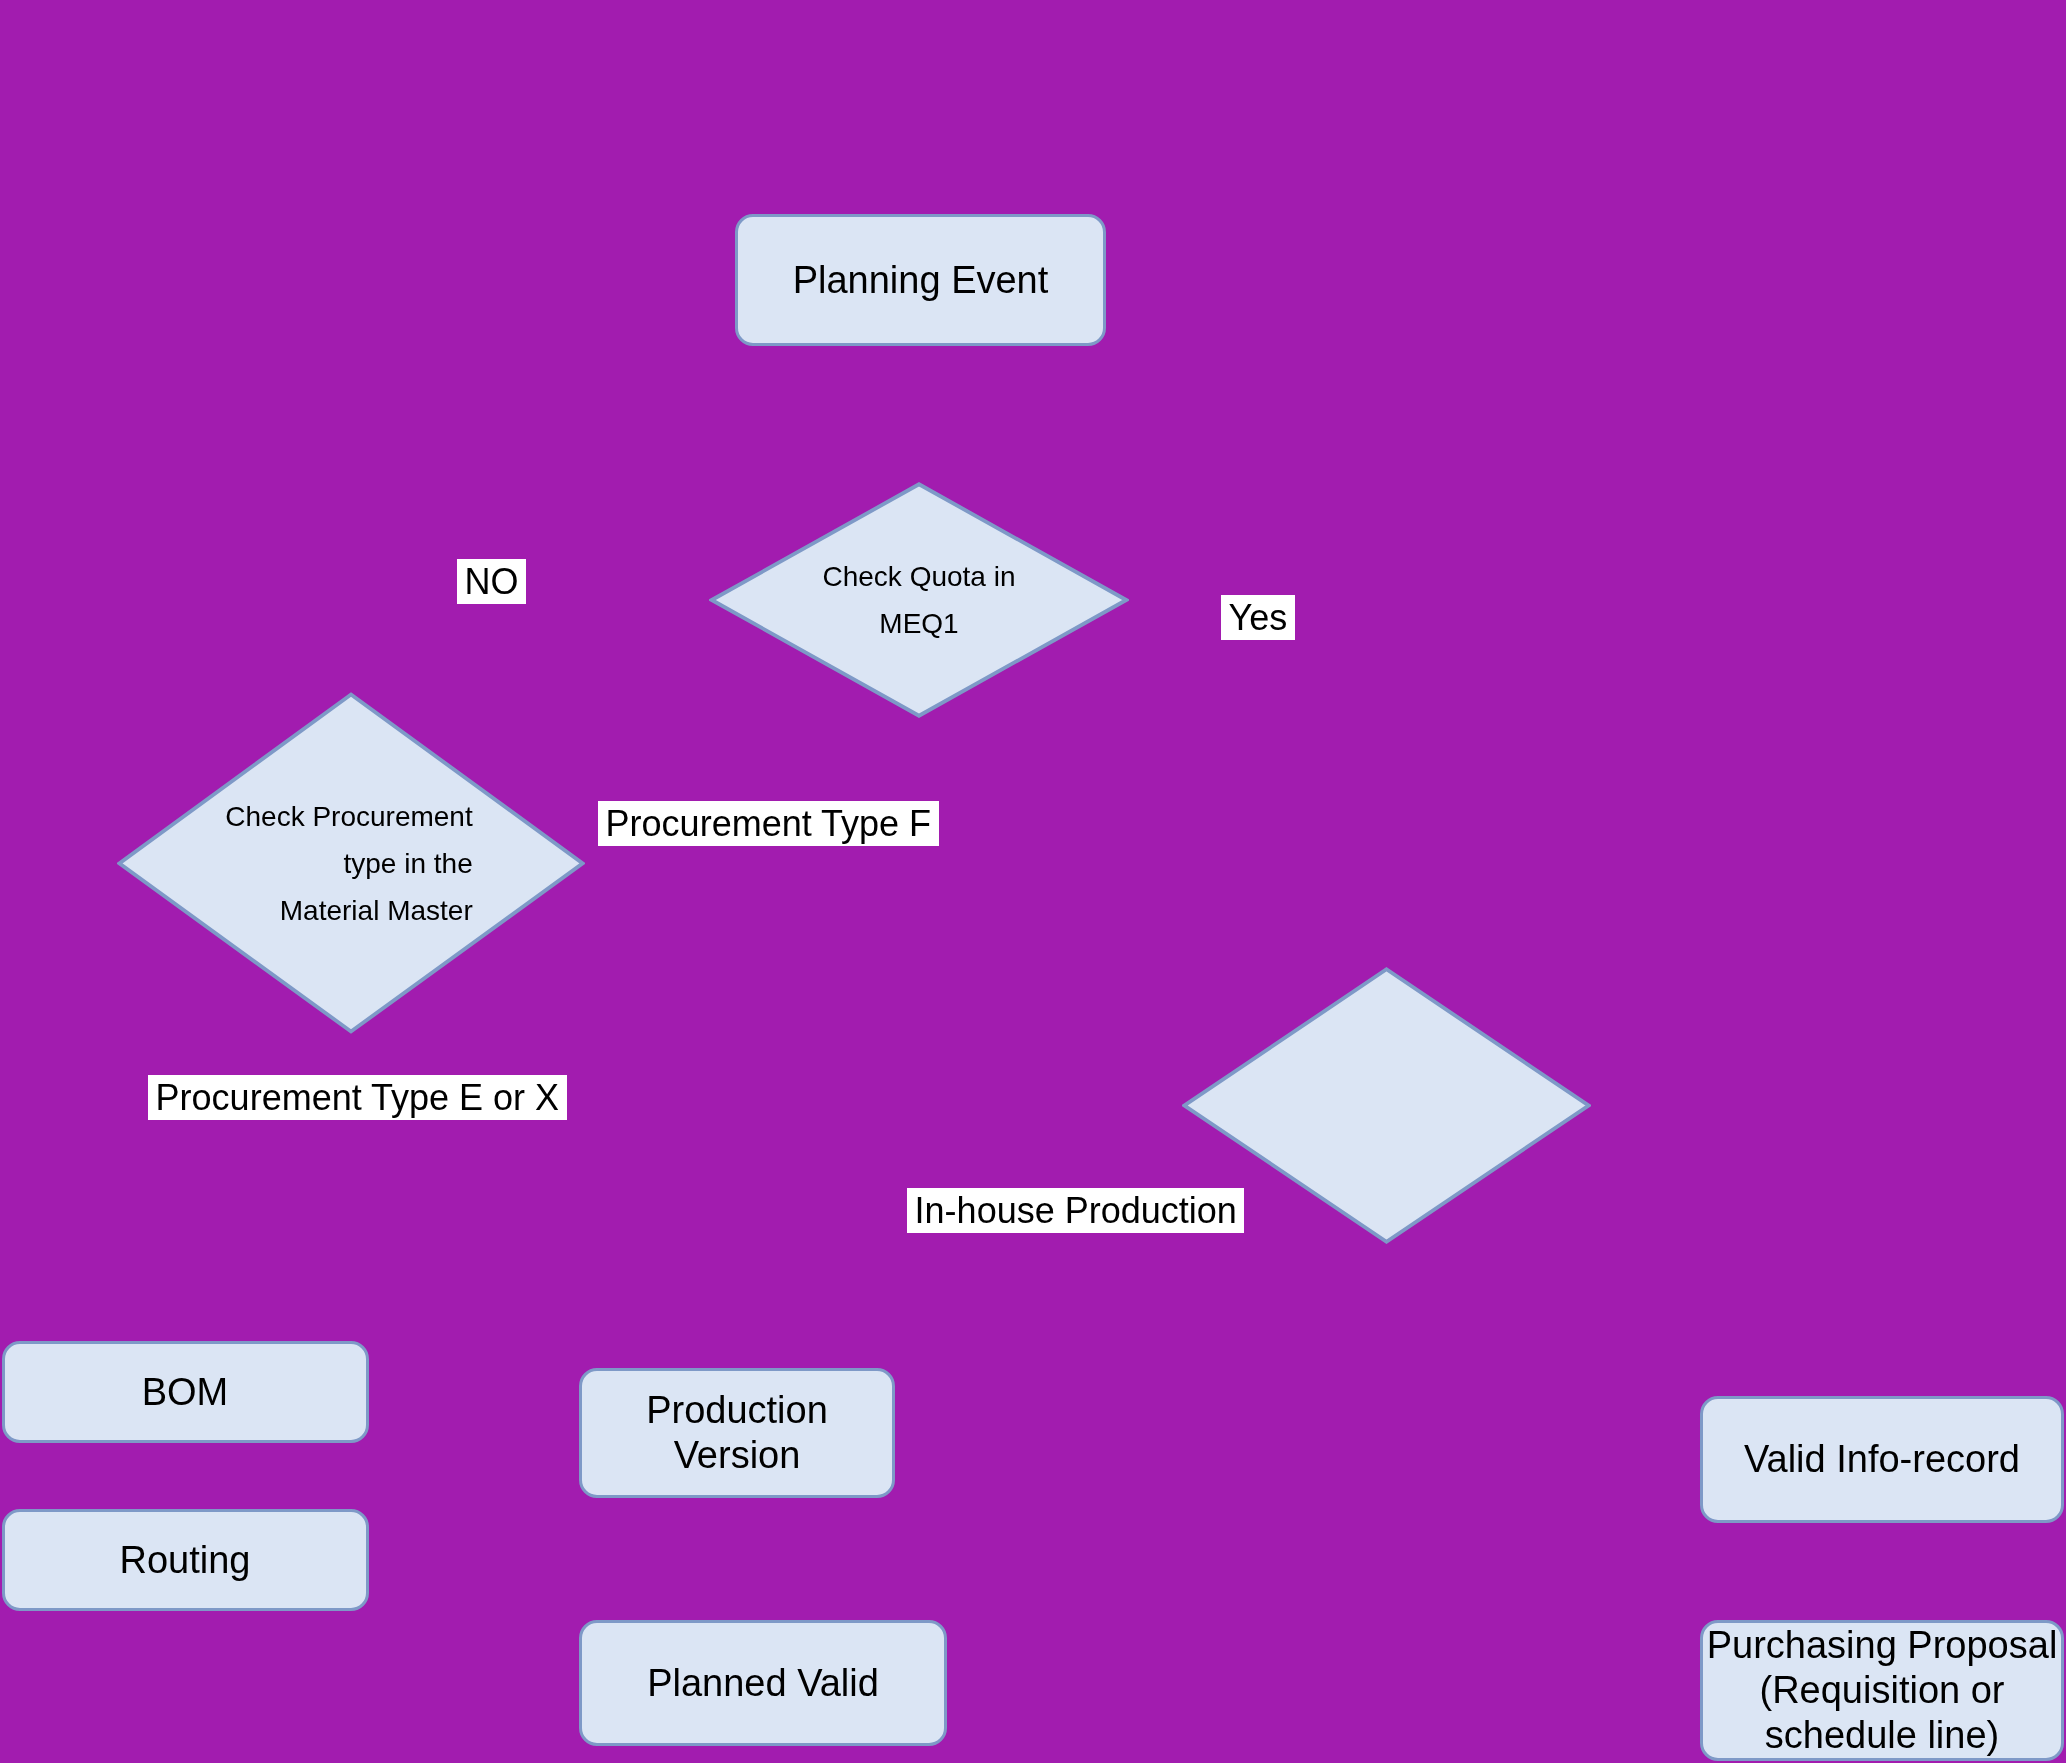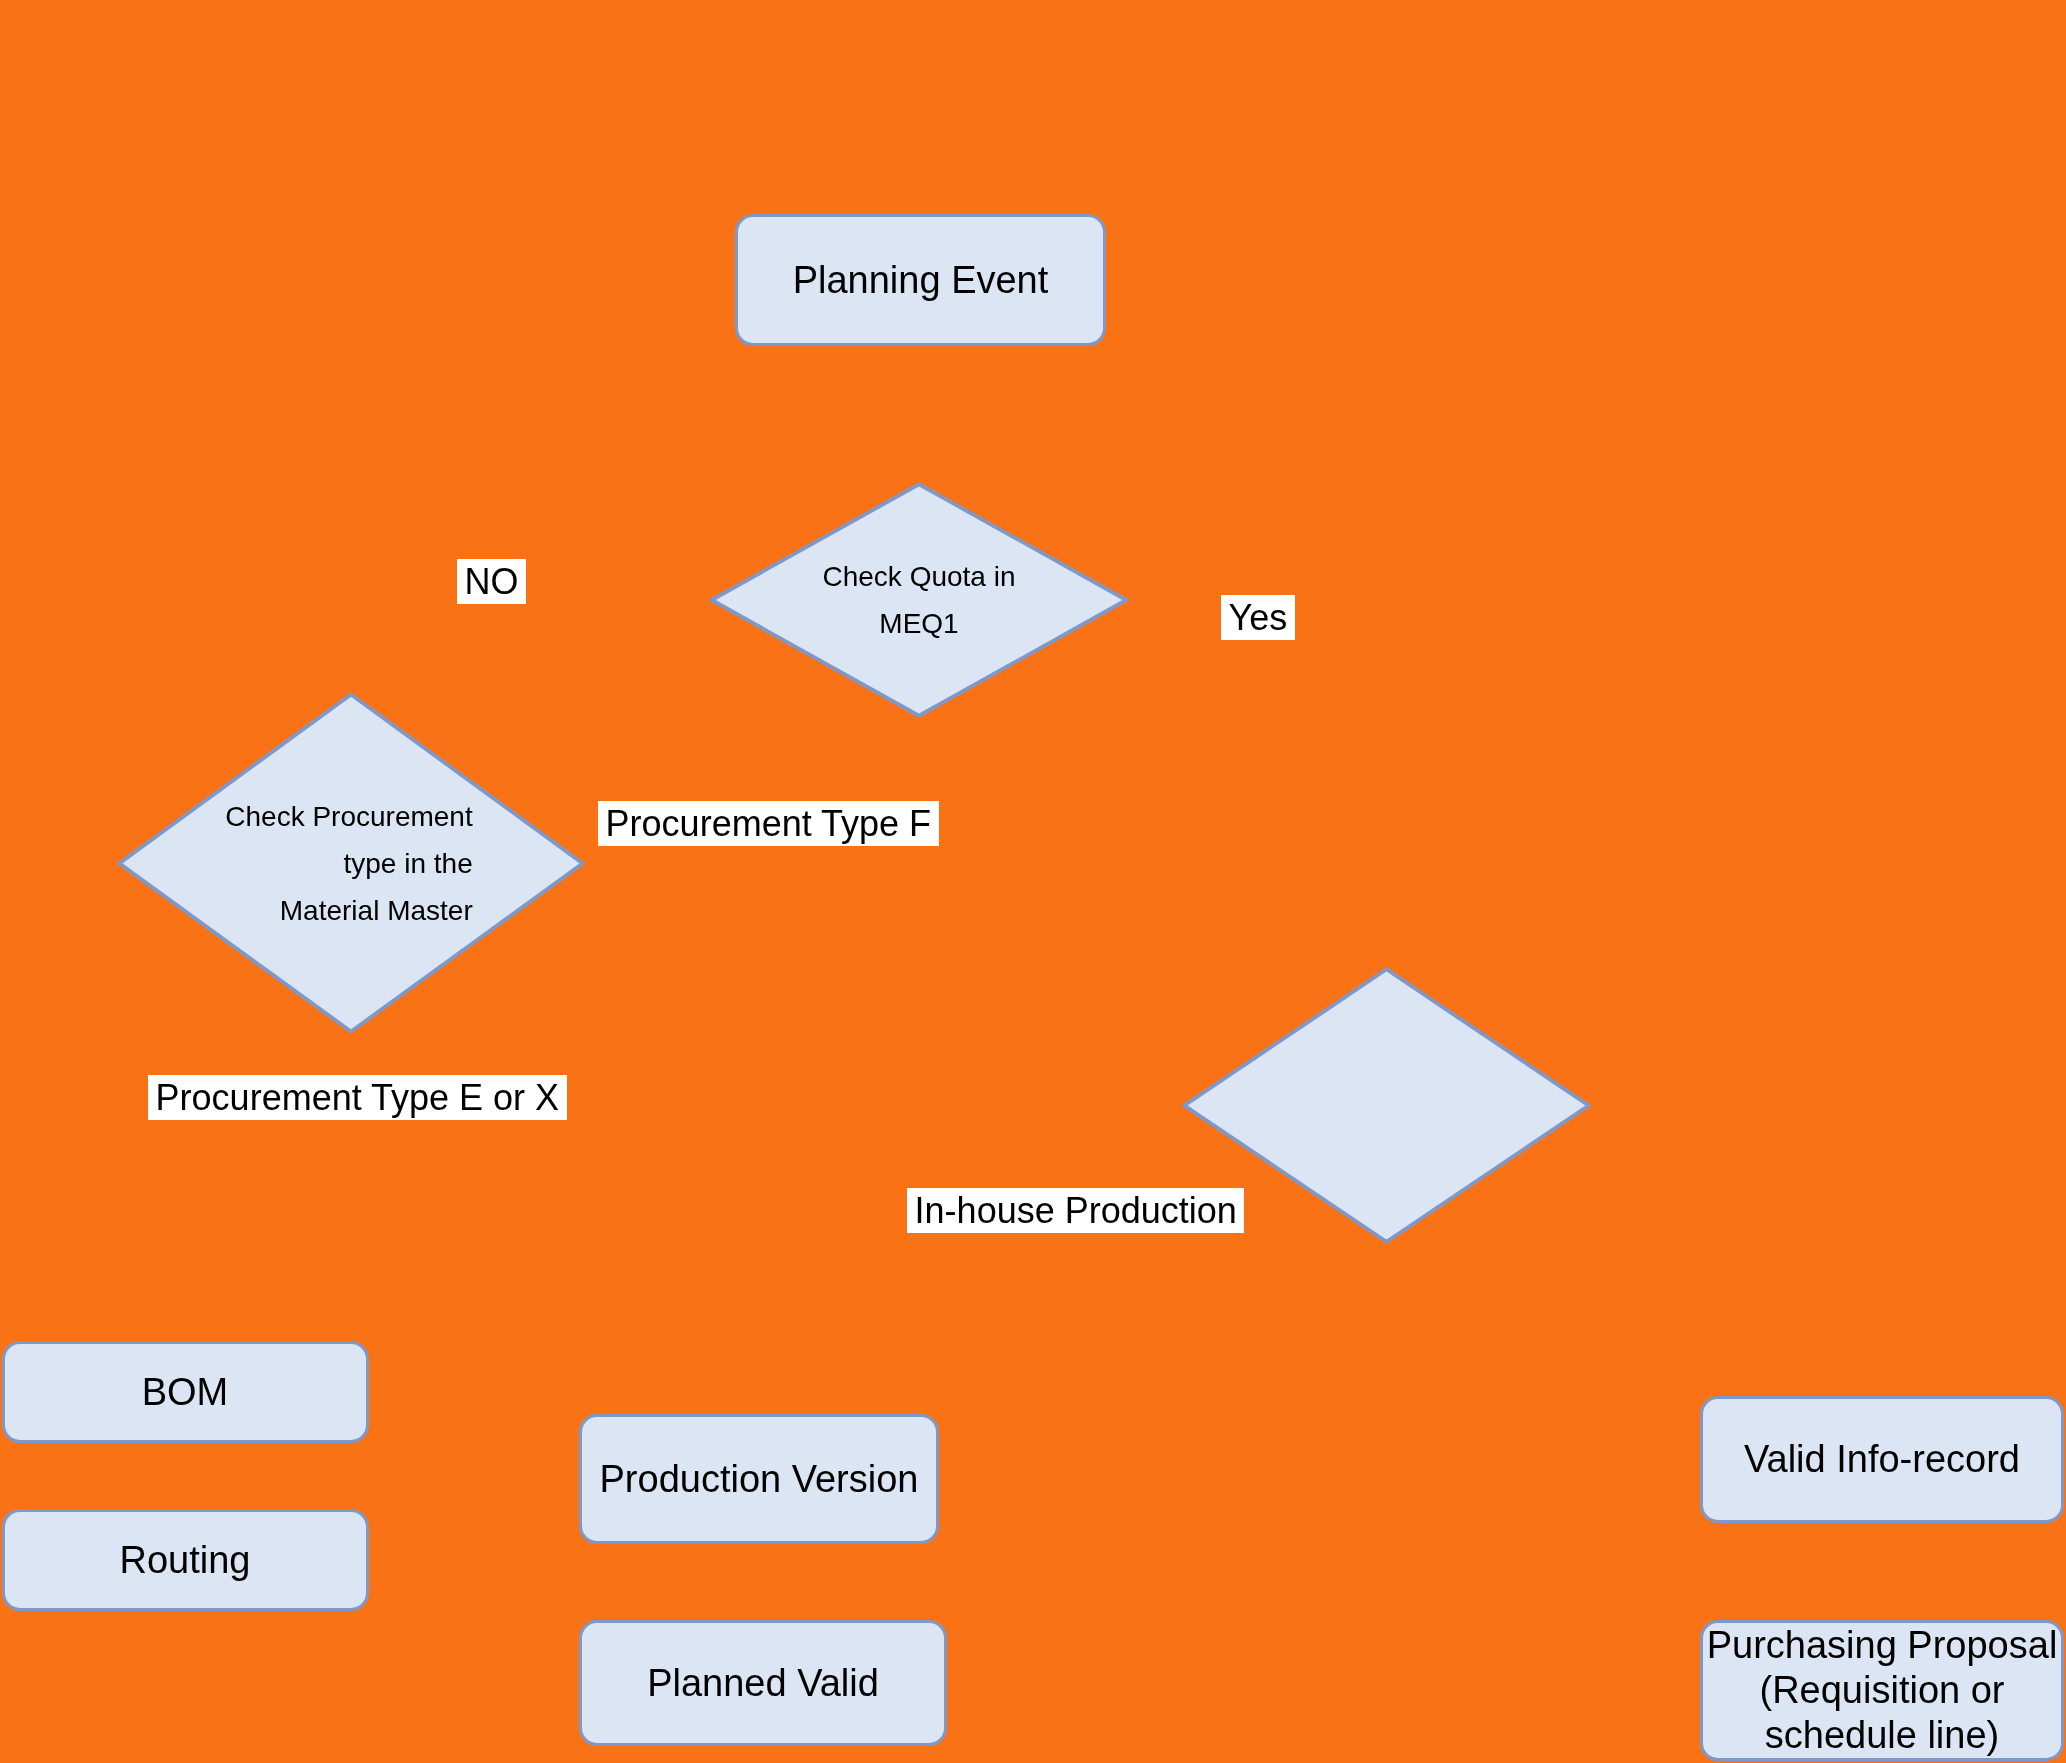--- a/index.html
+++ b/index.html
@@ -1,20 +1,20 @@
 <!DOCTYPE html>
 <html style="font-size:12px"><head>
 <meta charset="utf-8">
 <style>
   html, body { margin: 0; padding: 0; background: #000000; }
   #canvas {
     position: relative;
     width: 2066px;
     height: 1763px;
-    background: #f97316;
+    background: #a21caf;
     overflow: hidden;
     font-family: "Liberation Sans", sans-serif;
     color: #000000;
   }
   .node {
     position: absolute;
     box-sizing: border-box;
     background: #dbe5f4;
     border: 3.8px solid #7e99c7;
     border-radius: 18px;
@@ -44,21 +44,21 @@
     background: #ffffff;
     font-size: 36px;
     line-height: 42px;
     padding: 1.5px 7.6px;
     white-space: nowrap;
   }
   
   #planning-event      { left: 735px;  top: 214px;  width: 371px; height: 132px; }
   #bom                 { left: 1.5px;    top: 1341px; width: 367px; height: 102px; }
   #routing             { left: 1.5px;    top: 1509px; width: 367px; height: 102px; }
-  #production-version  { left: 579px;  top: 1414px; width: 360px; height: 130px; }
+  #production-version  { left: 579px;  top: 1368px; width: 316px; height: 130px; }
   #planned-order       { left: 579px;  top: 1620px; width: 368px; height: 126px; }
   #valid-info-record   { left: 1700px; top: 1396px; width: 364px; height: 127px; }
   #purchasing-proposal { left: 1700px; top: 1620px; width: 364px; height: 141px; }
 
   #check-quota-svg     { left: 709px;  top: 482px;  }
   #check-quota-label   { left: 709px;  top: 482px;  width: 420px; height: 236px; }
   #check-proc-svg      { left: 117px;  top: 692px;  }
   #check-proc-label    { left: 115px;  top: 692px;  width: 468px; height: 342px; text-align: right; }
   #quota-arr-svg       { left: 1182px; top: 967px; }
   #quota-arr-label     { left: 1182px; top: 967px; width: 409px; height: 277px; }

